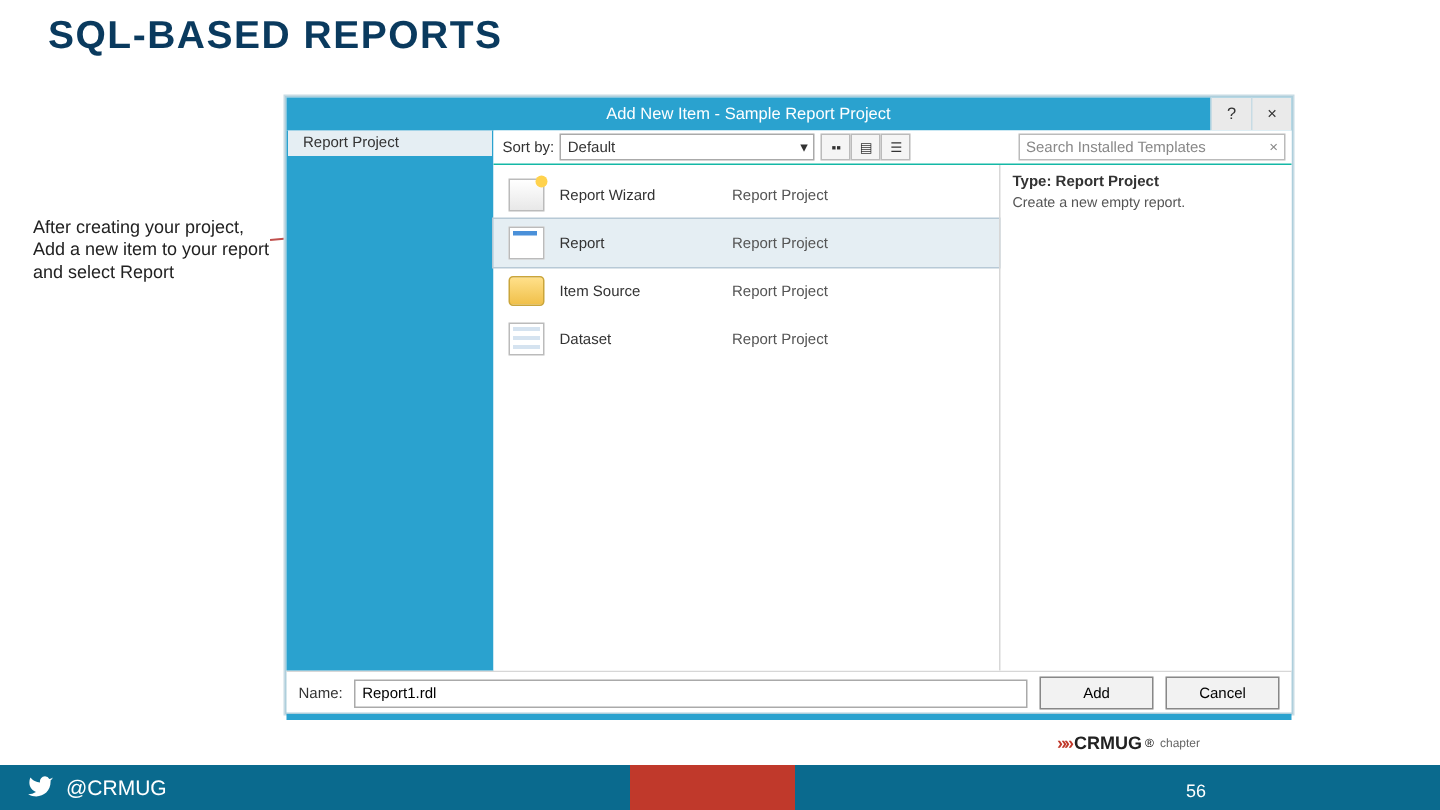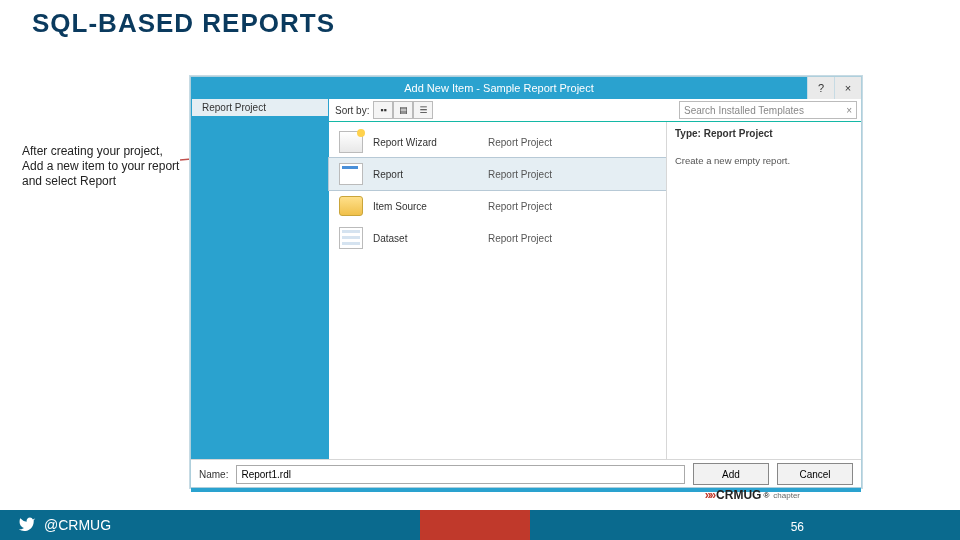--- a/index.html
+++ b/index.html
@@ -3,21 +3,21 @@
 <meta charset="utf-8">
 <style>
   html,body{margin:0;padding:0;width:960px;height:540px;font-family:"Segoe UI",Arial,sans-serif;background:#fff;overflow:hidden}
   .slide{position:relative;width:816px;height:540px}
   .title{position:absolute;left:32px;top:8px;font-size:26px;font-weight:700;letter-spacing:1px;color:#0a3a5e}
   .callout{position:absolute;left:22px;top:144px;width:160px;font-size:12px;color:#222;line-height:1.25}
   .arrow{position:absolute;left:180px;top:140px;width:208px;height:22px}
   .arrow line{stroke:#c0504d;stroke-width:1.4}
   .arrow polygon{fill:#c0504d}
   
-  .dlg{position:absolute;left:190px;top:76px;width:670px;height:410px;border:1px solid #aecfdc;background:#fff;box-shadow:0 0 0 1px #c7dbe4}
+  .dlg{position:absolute;left:190px;top:64px;width:670px;height:410px;border:1px solid #aecfdc;background:#fff;box-shadow:0 0 0 1px #c7dbe4}
   .dlg-title{height:22px;background:#2aa2cf;color:#fff;display:flex;align-items:center;font-size:11px}
   .dlg-title-text{flex:1;text-align:center}
   .dlg-btn{width:26px;height:22px;display:flex;align-items:center;justify-content:center;color:#333;background:#eaeaea;border-left:1px solid #c7dbe4}
   .dlg-body{display:flex;height:360px}
   .sidebar{width:138px;background:#2aa2cf;display:flex;flex-direction:column}
   .sb-head{background:#ffe08a;border:1px solid #e4c45d;margin:1px;padding:3px 6px;font-size:10px;font-weight:700;color:#3b3b3b}
   .sb-item{background:#fff;margin:0 1px 1px;padding:3px 10px;font-size:10px;color:#333}
   .sb-item.sel{background:#e5eef3}
   .main{flex:1;display:flex;flex-direction:column;background:#fff}
   .toolbar{height:22px;display:flex;align-items:center;border-bottom:1px solid #14b8a6;font-size:10px;color:#333}
@@ -27,21 +27,21 @@
   .tb-ic{width:18px;height:16px;border:1px solid #bbb;display:flex;align-items:center;justify-content:center;font-size:9px;background:#f5f5f5}
   .tb-search{margin-left:auto;margin-right:4px;width:168px;height:16px;border:1px solid #bbb;font-size:10px;padding:0 4px;color:#888;display:flex;align-items:center;justify-content:space-between}
   .content{flex:1;display:flex}
   .items{flex:1;padding:4px 0}
   .row{display:flex;align-items:center;height:32px;padding:0 8px;font-size:10px;color:#333}
   .row.sel{background:#e5eef3;outline:1px solid #b7c9d6}
   .row-ic{width:28px;height:24px;display:flex;align-items:center;justify-content:center;margin-right:8px}
   .row-name{flex:1}
   .row-cat{width:170px;color:#555}
   .rsidebar{width:178px;border-left:1px solid #d7d7d7;padding:6px 8px;font-size:10px;color:#333}
-  .rsb-label{font-weight:700;margin-bottom:16px}
+  .rsb-label{font-weight:700;margin-bottom:3px}
   .rsb-desc{color:#555;font-size:9.5px}
   .dlg-foot{height:28px;border-top:1px solid #d7d7d7;display:flex;align-items:center;padding:0 8px;gap:8px}
   .foot-label{font-size:10px;color:#333}
   .foot-input{flex:1;height:17px;border:1px solid #aaa;font-size:10px;padding:0 4px;display:flex;align-items:center}
   .btn{height:20px;min-width:54px;border:1px solid #888;background:#f2f2f2;font-size:10px;display:flex;align-items:center;justify-content:center;padding:0 10px}
   .dlg-bottom-edge{height:4px;background:#2aa2cf}
   
   .footbar{position:absolute;left:0;bottom:0;width:960px;height:30px;background:#0a6a8e;display:flex;align-items:center}
   .tw{margin-left:18px;color:#fff;font-size:14px;display:flex;align-items:center;gap:8px}
   .tw svg{width:18px;height:18px;fill:#fff}
@@ -81,20 +81,24 @@
     </div>
 
     <div class="dlg-body">
       <div class="sidebar">
         <div class="sb-item sel">Report Project</div>
       </div>
 
       <div class="main">
         <div class="toolbar">
           <span class="tb-label">Sort by:</span>
+          <div class="tb-select">
+            <span>Default</span>
+            <span>▾</span>
+          </div>
           <div class="tb-icons">
             <div class="tb-ic">▪▪</div>
             <div class="tb-ic">▤</div>
             <div class="tb-ic">☰</div>
           </div>
           <div class="tb-search">
             <span>Search Installed Templates</span>
             <span>×</span>
           </div>
         </div>

